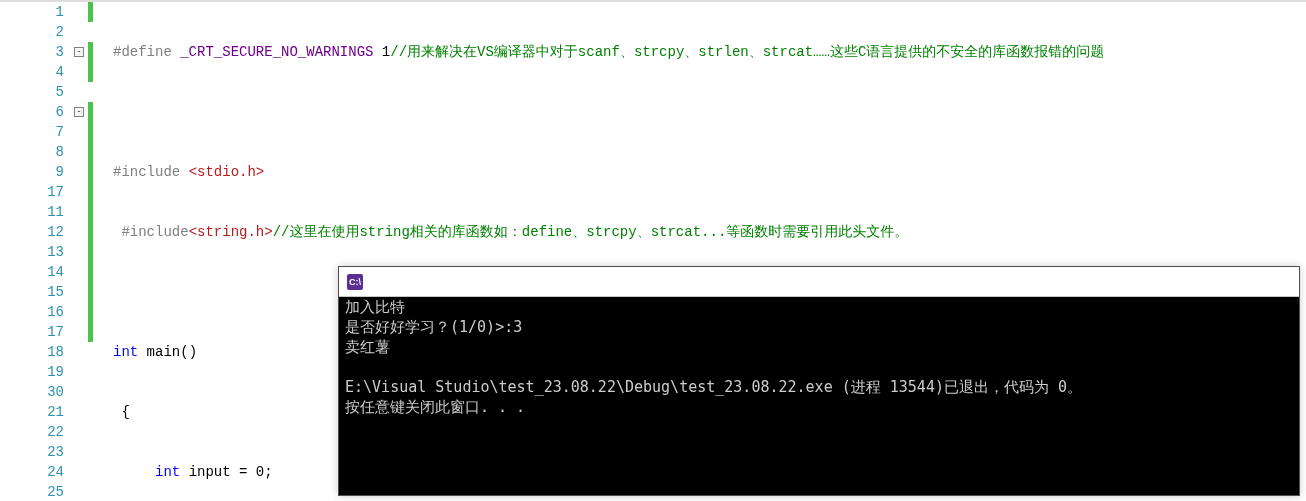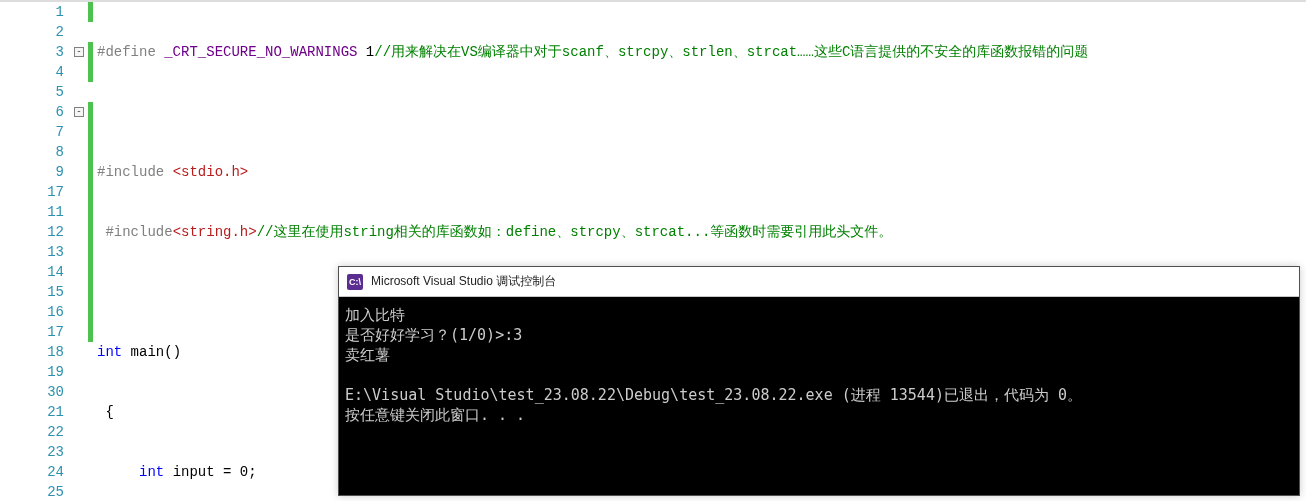--- a/index.html
+++ b/index.html
@@ -51,21 +51,21 @@
   .change-bar {
     width: 5px;
     background: #fff;
   }
   .change-bar div { height: 20px; }
   .changed { background: #4ec24e; }
   .code {
     flex: 1;
     line-height: 20px;
     white-space: pre;
-    padding-left: 4px;
+    padding-left: 20px;
     color: #000;
     position: relative;
   }
   .code .line { height: 20px; }
   .kw { color: #0000ff; }
   .pp { color: #808080; }
   .mac { color: #6f008a; }
   .cmt { color: #008000; }
   .inc { color: #b91c1c; }
 
@@ -105,21 +105,21 @@
   .titlebar .t-title {
     color: #222;
     font-family: "Segoe UI", sans-serif;
     font-size: 12px;
   }
   .term {
     flex: 1;
     color: #ccc;
     font-family: "NSimSun", Consolas, monospace;
     font-size: 15px;
-    padding: 8px 6px;
+    padding: 0 6px;
     white-space: pre;
     line-height: 20px;
   }
 </style>
 </head>
 <body>
 
 <div class="editor">
   <div class="gutter" id="gutter">
       <div>1</div>
@@ -219,21 +219,20 @@
     
     
     
     
   </div>
 </div>
 
 <div class="console">
   <div class="titlebar">
     <span class="icon">C:\</span>
-    <span class="t-title">Microsoft Visual Studio 调试控制台</span>
   </div>
   <div class="term"><span>加入比特</span>
 <span>是否好好学习？(1/0)&gt;:3</span>
 <span>卖红薯</span>
 <span></span>
 <span>E:\Visual Studio\test_23.08.22\Debug\test_23.08.22.exe (进程 13544)已退出，代码为 0。</span>
 <span>按任意键关闭此窗口. . .</span></div>
 </div>
 
 </body></html>

